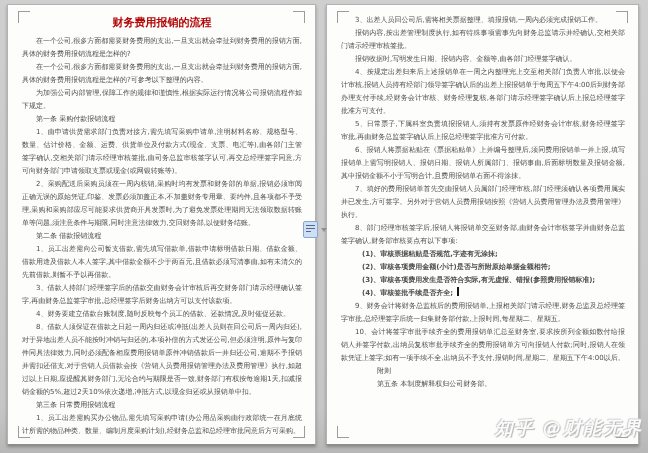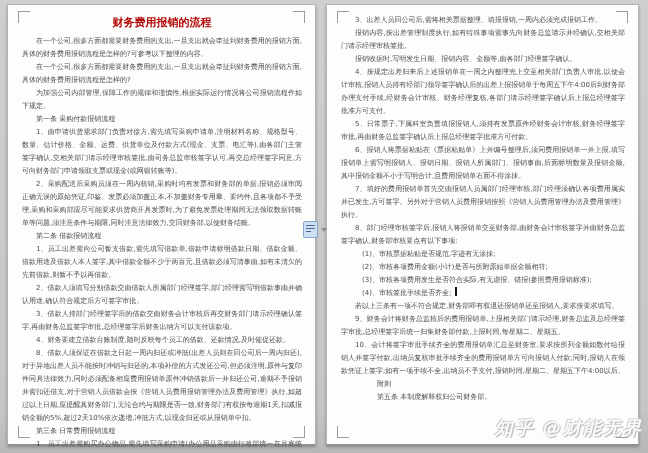--- a/index.html
+++ b/index.html
@@ -34,21 +34,21 @@
     color:#4e4e4e;font-size:7px;line-height:13px;
     text-align:justify;letter-spacing:0;
   }
   .block{margin:0;}
   .title{
     color:#b40808;font-weight:bold;font-size:11px;
     text-align:center;text-indent:0;line-height:17px;margin-bottom:4px;
   }
   .para{text-indent:14px;}
   .heading{text-indent:14px;color:#474747;}
-  .sub{text-indent:21px;}
+  .sub{text-indent:21px;font-weight:bold;}
   .flush{text-indent:0;margin-left:36px;}
   .caret{
     display:inline-block;width:2px;height:9px;background:#141414;
     vertical-align:-1px;margin-left:4px;
   }
   .smart-tag{
     position:absolute;left:303px;top:221px;width:15px;height:17px;
     background:#cfe0f4;border:1px solid #86a7cf;border-radius:2px;
     box-sizing:border-box;padding:3px 2px;
   }
@@ -72,29 +72,28 @@
 
 <div class="canvas">
 
   <div class="page page-left">
     <div class="margin-mark mk-tl"></div>
     <div class="margin-mark mk-tr"></div>
     <div class="margin-mark mk-bl"></div>
     <div class="margin-mark mk-br"></div>
     <div class="content">
         <div class="block title">财务费用报销的流程</div>
+        <div class="block para">在一个公司,很多方面都需要财务费用的支出,一旦支出就会牵扯到财务费用的报销方面,具体的财务费用报销流程是怎样的?</div>
         <div class="block para">在一个公司,很多方面都需要财务费用的支出,一旦支出就会牵扯到财务费用的报销方面,具体的财务费用报销流程是怎样的?可参考以下整理的内容。</div>
-        <div class="block para">在一个公司,很多方面都需要财务费用的支出,一旦支出就会牵扯到财务费用的报销方面,具体的财务费用报销流程是怎样的?</div>
         <div class="block para">为加强公司内部管理,保障工作的规律和谨慎性,根据实际运行情况将公司报销流程作如下规定。</div>
         <div class="block heading">第一条 采购付款报销流程</div>
         <div class="block para">1、由申请供货需求部门负责对接方,需先填写采购申请单,注明材料名称、规格型号、数量、估计价格、金额、运费、供货单位及付款方式(现金、支票、电汇等),由各部门主管签字确认,交相关部门请示经理审核签批,由司务总监审核签字认可,再交总经理签字同意,方可向财务部门申请领取支票或现金(或网银转账等)。</div>
         <div class="block para">2、采购配送后采购员须在一周内核销,采购时均有发票和财务部的单据,报销必须审阅正确无误的原始凭证,印鉴、发票必须加盖正本,不加盖财务专用章、要约件,且各项都不予受理,采购和采购部应尽可能要求供货商开具发票时,为了避免发票处理期间无法领取数据转账单等问题,须注意条件与期限,同时注意法律效力,交回财务部,以便财务结账。</div>
         <div class="block heading">第二条 借款报销流程</div>
         <div class="block para">1、员工出差需向公司暂支借款,需先填写借款单,借款申请标明借款日期、借款金额、借款用途及借款人本人签字,其中借款金额不少于两百元,且借款必须写清事由,如有未清欠的先前借款,则暂不予以再借款。</div>
-        <div class="block para">2、借款人须填写分别借款交由借款人所属部门经理签字,部门经理需写明借款事由并确认用途,确认符合规定后方可签字审批。</div>
         <div class="block para">3、借款人持部门经理签字后的借款交由财务会计审核后再交财务部门请示经理确认签字,再由财务总监签字审批,总经理签字后财务出纳方可以支付该款项。</div>
         <div class="block para">4、财务要建立借款台账制度,随时反映每个员工的借款、还款情况,及时催促还款。</div>
         <div class="block para">8、借款人须保证在借款之日起一周内归还或冲抵(出差人员则在回公司后一周内归还),对于异地出差人员不能按时冲销与归还的,本项补偿的方式发还公司,但必须注明,原件与复印件同具法律效力,同时必须配备相应费用报销单原件冲销借款后一并归还公司,逾期不予报销并需扣还借支,对于营销人员借款会按《营销人员费用报销管理办法及费用管理》执行,如超过以上日期,应提醒其财务部门,无论合约与期限是否一致,财务部门有权按每逾期1天,扣减报销金额的5%,超过2天10%依次递增,冲抵方式,以现金归还或从报销单中扣。</div>
         <div class="block heading">第三条 日常费用报销流程</div>
         <div class="block para">1、员工出差需购买办公物品,需先填写采购申请(办公用品采购由行政部统一在月底统计所需的物品种类、数量、编制月度采购计划),经财务总监和总经理审批同意后方可采购。</div>
       </div>
   </div>
 
   <div class="page page-right">
     <div class="margin-mark mk-tl"></div>
@@ -107,21 +106,20 @@
         <div class="block para">报销收据时,写明发生日期、报销内容、金额等,由各部门经理签字确认。</div>
         <div class="block para">4、按规定出差归来后上述报销单在一周之内整理完上交至相关部门负责人审批,以便会计审核,报销人员持有经部门领导签字确认后的出差上报报销单于每周五下午4:00后到财务部办理支付手续,经财务会计审核、财务经理复核,各部门请示经理签字确认后上报总经理签字批准方可支付。</div>
         <div class="block para">5、日常票子,下属科室负责填报报销人,须持有发票原件经财务会计审核,财务经理签字审批,再由财务总监签字确认后上报总经理签字批准方可付款。</div>
         <div class="block para">6、报销人将票据粘贴在《票据粘贴单》上并编号整理后,须同费用报销单一并上报,填写报销单上需写明报销人、报销日期、报销人所属部门、报销事由,后面标明数量及报销金额,其中报销金额不小于写明合计,且费用报销单右面不得涂抹。</div>
         <div class="block para">7、填好的费用报销单首先交由报销人员属部门经理审核,部门经理须确认各项费用属实并已发生,方可签字。另外对于营销人员费用报销按照《营销人员费用管理办法及费用管理》执行。</div>
         <div class="block para">8、部门经理审核签字后,报销人将报销单交至财务部,由财务会计审核签字并由财务总监签字确认,财务部审核要点有以下事项:</div>
         <div class="block sub">(1)、审核票据粘贴是否规范,字迹有无涂抹;</div>
         <div class="block sub">(2)、审核各项费用金额(小计)是否与所附原始单据金额相符;</div>
         <div class="block sub">(3)、审核各项费用发生是否符合实际,有无虚报、错报(参照费用报销标准);</div>
         <div class="block sub">(4)、审核签批手续是否齐全;<span class="caret"></span></div>
-        <div class="block para">若以上三条有一项不符合规定,财务部即有权退还报销单还至报销人,要求按要求填写。</div>
         <div class="block para">9、财务会计将财务总监核后的费用报销单,上报相关部门请示经理,财务总监及总经理签字审批,总经理签字后统一归集财务部付款,上报时间,每星期二、星期五。</div>
         <div class="block para">10、会计将签字审批手续齐全的费用报销单汇总至财务室,要求按所列金额如数付给报销人并签字付款,出纳员复核审批手续齐全的费用报销单方可向报销人付款;同时,报销人在领款凭证上签字;如有一项手续不全,出纳员不予支付,报销时间,星期二、星期五下午4:00以后。</div>
         <div class="block flush">附则</div>
         <div class="block flush">第五条 本制度解释权归公司财务部。</div>
       </div>
   </div>
 
   <div class="smart-tag">
     <div class="line"></div>
     <div class="line"></div>

